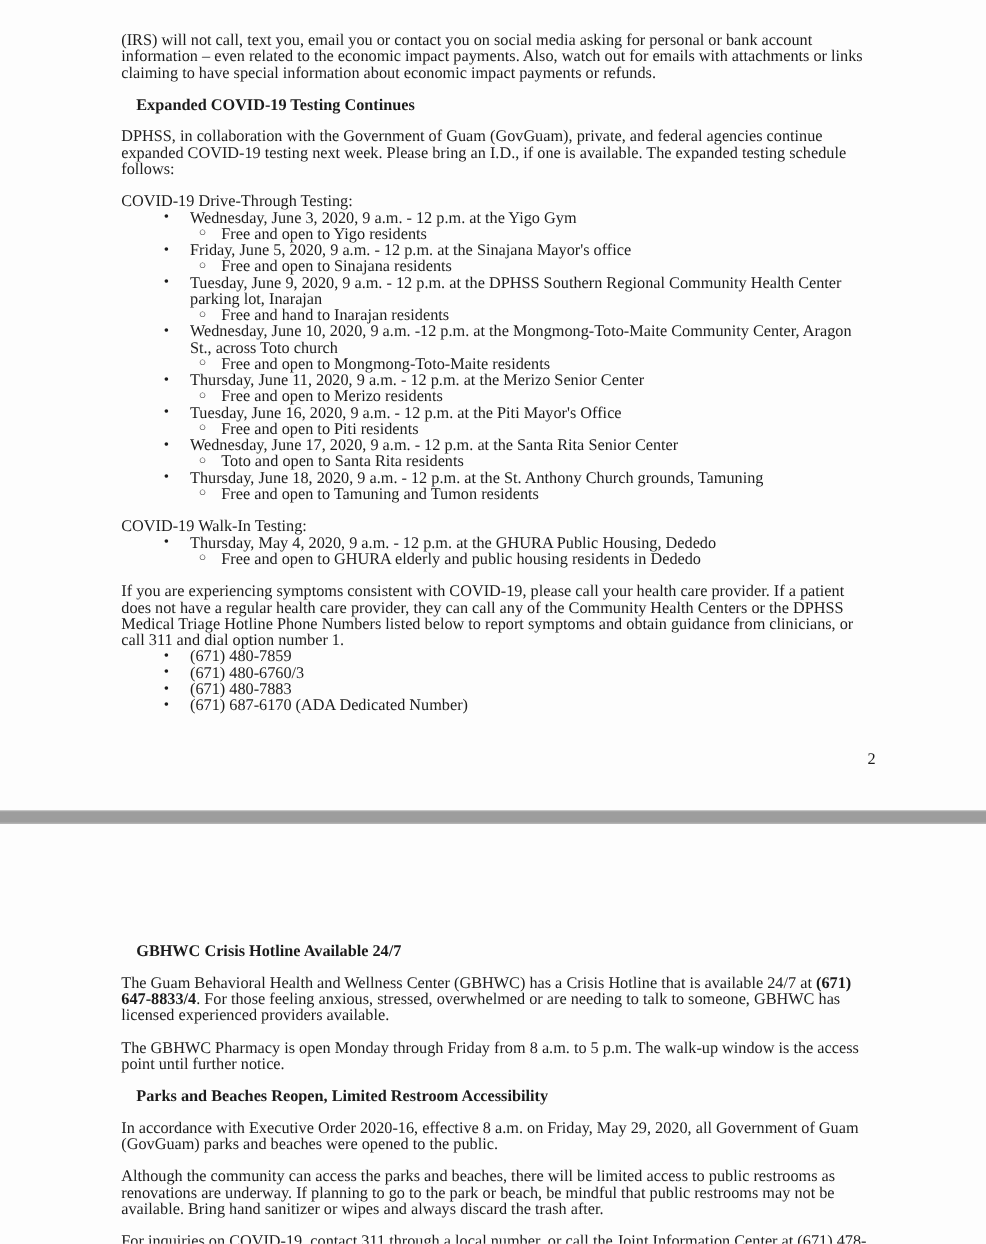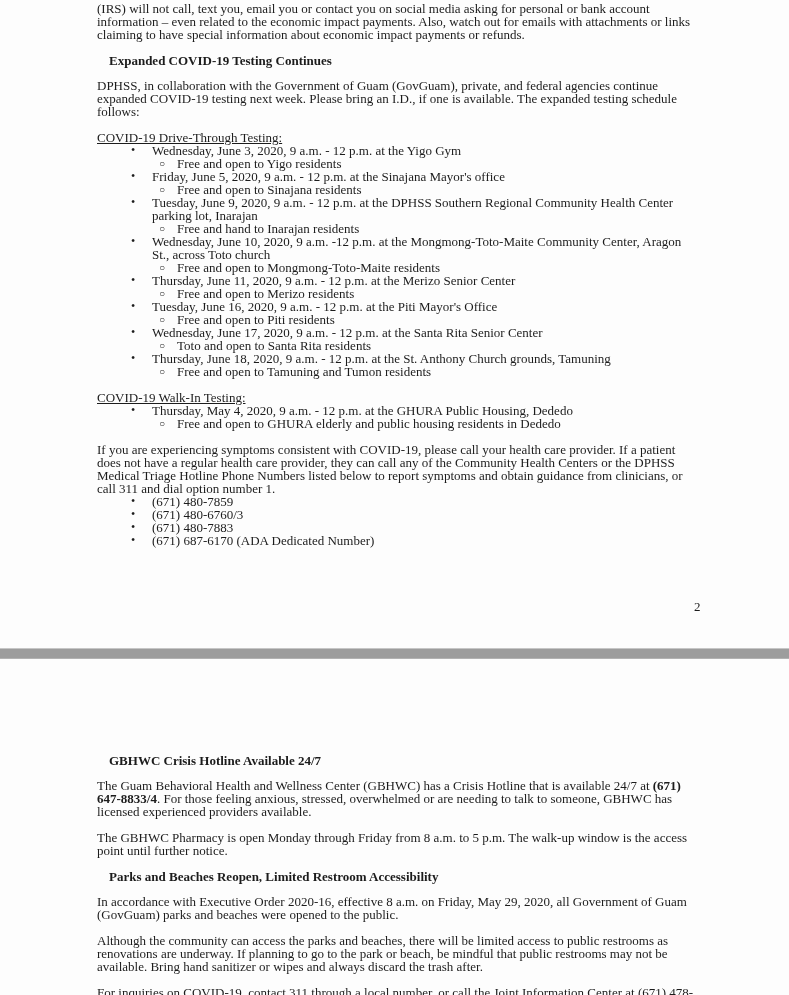--- a/index.html
+++ b/index.html
@@ -17,26 +17,26 @@
     overflow: hidden;
     background: #fdfdfd;
   }
   .page-content {
     position: absolute;
     left: 97px;
     width: 602px;
     font-size: 13px;
     line-height: 13px;
   }
-  .page1-content { top: 2px; }
+  .page1-content { top: 25px; }
   .page2-content { top: 742px; }
   .para { margin: 0 0 13px 0; }
   .para:last-child { margin-bottom: 0; }
   .heading-bold { font-weight: bold; margin: 12px; }
-  .heading-underline { text-decoration: underline; margin: 0 0 0 0; }
+  .heading-underline { margin: 0 0 0 0; }
   .list { margin: 0; }
   .list.gap-after { margin-bottom: 13px; }
   .li-main {
     position: relative;
     padding-left: 55px;
     margin: 0;
   }
   .li-main .marker {
     position: absolute; left: 34px; top: 0;
     font-size: 12px;

